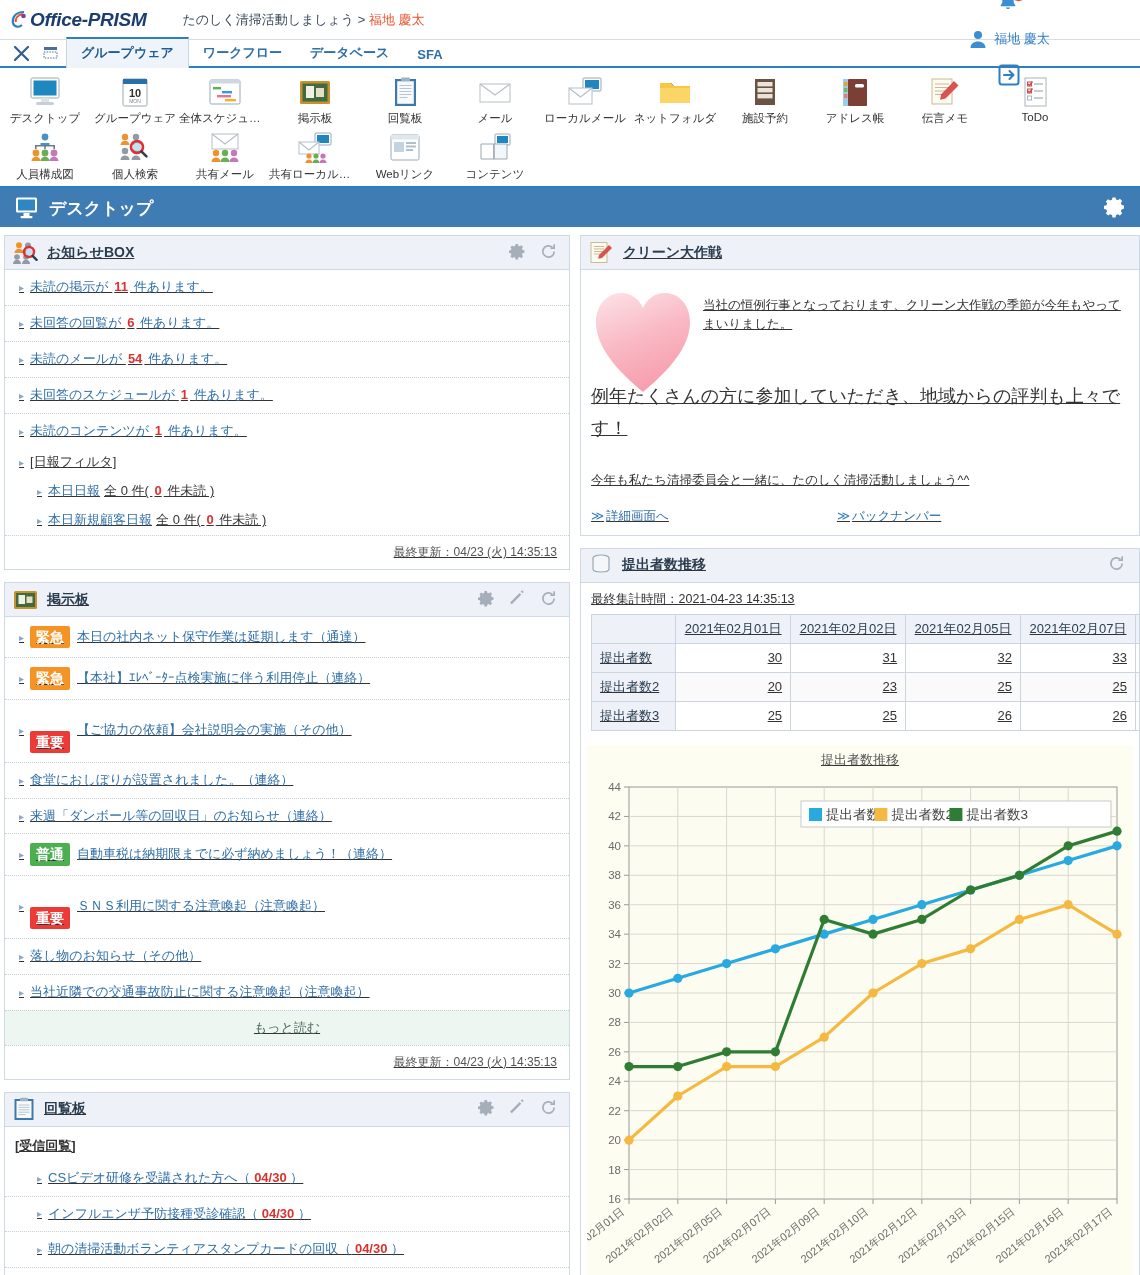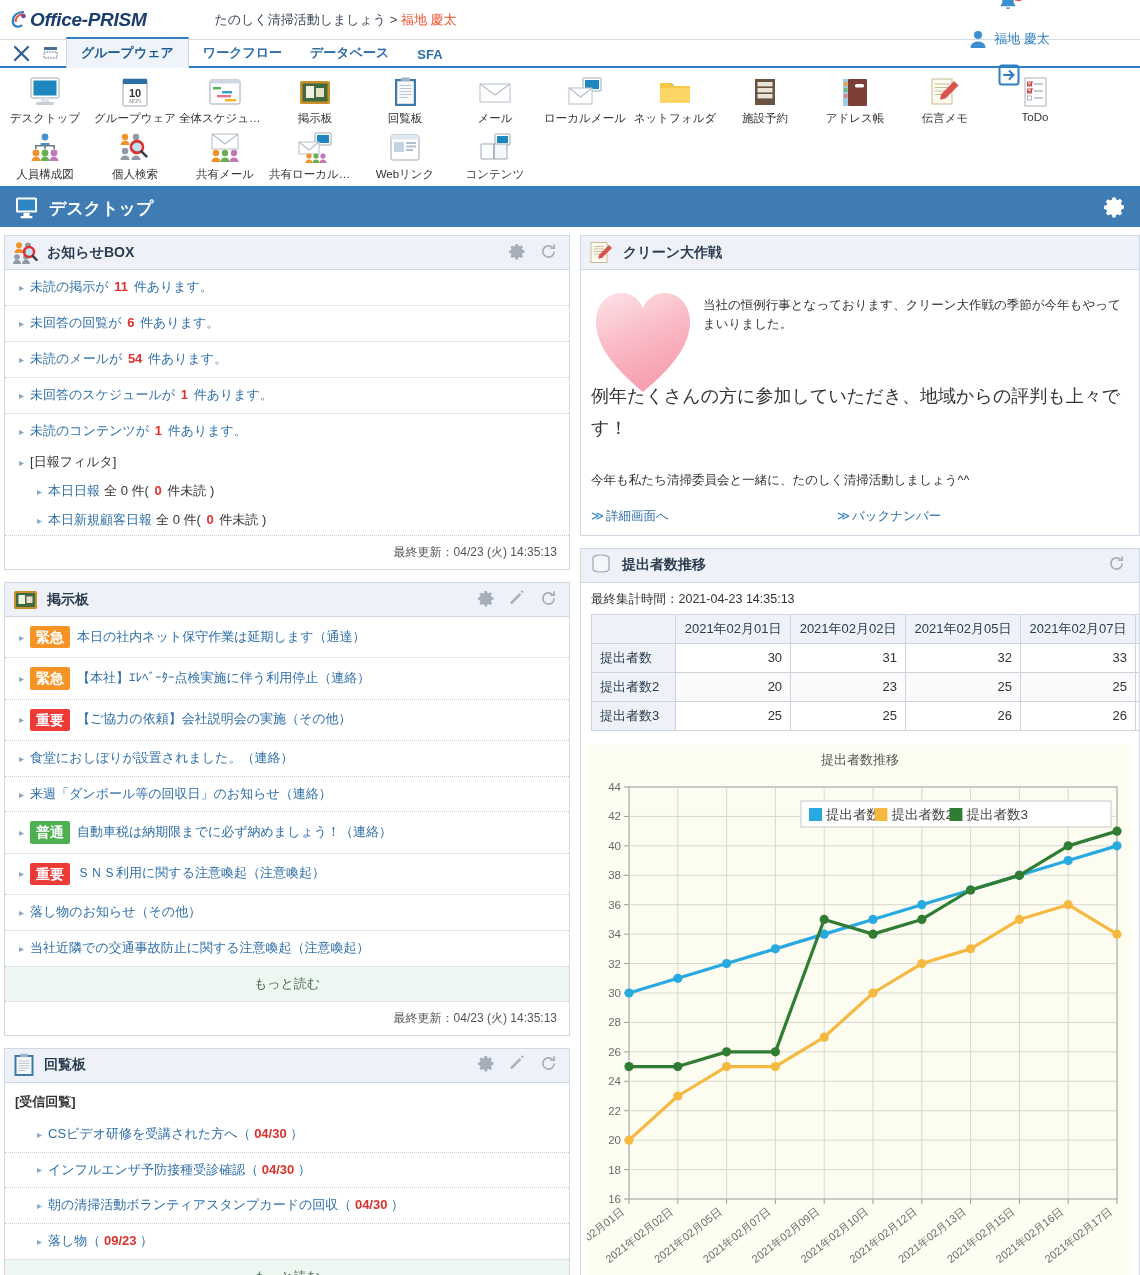--- a/index.html
+++ b/index.html
@@ -12,21 +12,20 @@
     color: #333;
   }
   
   .topbar {
     height: 40px;
     display: flex;
     align-items: center;
     background: #ffffff;
     border-bottom: 1px solid #d6dce4;
     padding: 0 8px 0 10px;
-    gap: 32px;
   }
   .logo {
     display: flex; align-items: center;
     font-weight: bold; font-size: 19px;
     font-style: italic;
     color: #1a3d6e;
     letter-spacing: -0.3px;
   }
   .logo-swirl {
     width: 19px; height: 19px;
@@ -140,20 +139,21 @@
     gap: 10px;
     padding: 8px 0 0 0;
     align-items: flex-start;
   }
   .col-left { width: 570px; padding-left: 4px; }
   .col-right { width: 560px; }
   .panel {
     border: 1px solid #cfd9e4;
     background: #fff;
     margin-bottom: 12px;
+    text-decoration: underline;
   }
   .panel-head {
     height: 34px;
     background: #eef2f8;
     border-bottom: 1px solid #cfd9e4;
     display: flex; align-items: center;
     padding: 0 8px;
   }
   .panel-head .ptitle {
     font-size: 14px; font-weight: bold;
@@ -203,21 +203,21 @@
   }
   .tag {
     display: inline-block;
     color: #fff; font-size: 14px; font-weight: bold;
     padding: 2px 6px;
     margin-right: 7px;
     border-radius: 2px;
     flex: none;
   }
   .tag-kinkyu { background: #f59324; }
-  .tag-juyo { background: #ec3a36; }
+  .tag-juyo { background: #ec3a36; margin-top: 22px; }
   .tag-futsu { background: #4caf50; }
   .sec-label {
     padding: 10px 10px 6px 10px;
     font-weight: bold; font-size: 13px; color: #333;
   }
   .date-red { color: #d9322e; font-weight: bold; }
   
   .clean-body { padding: 12px 10px 10px 10px; position: relative; }
   .clean-hero { display: flex; align-items: flex-start; }
   .heart { width: 112px; flex: none; margin-top: 2px; }

